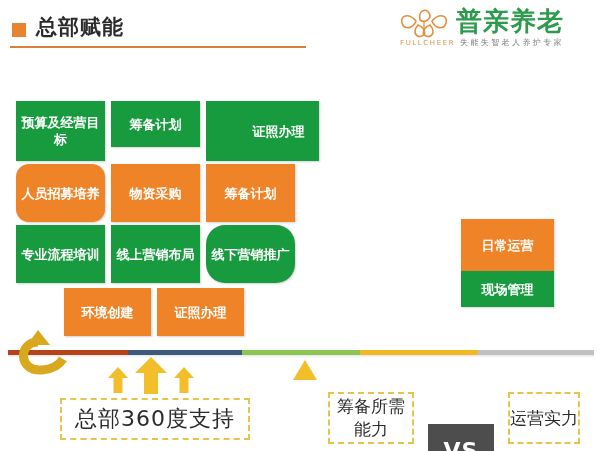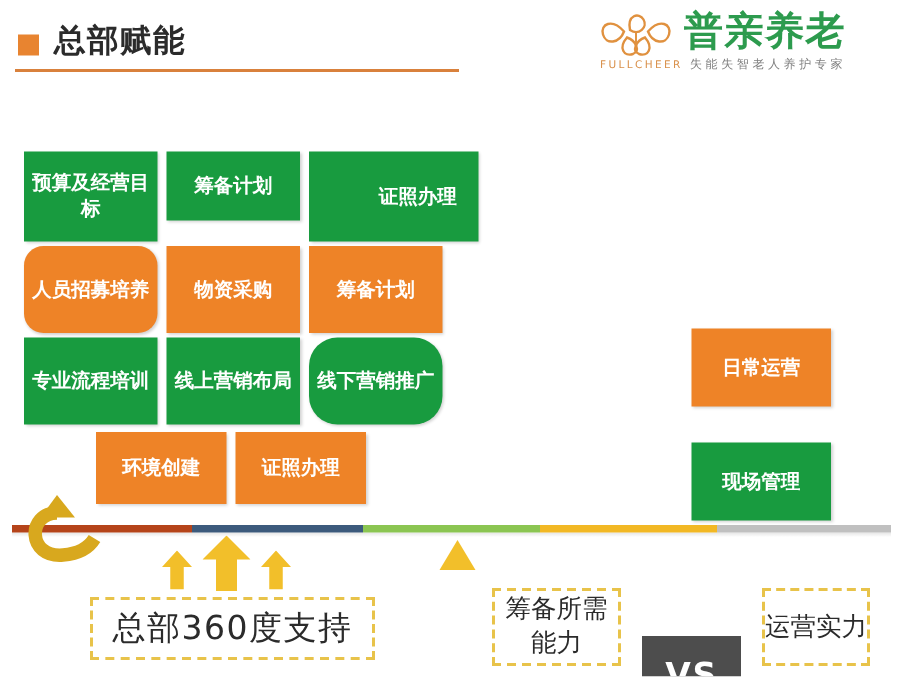--- a/index.html
+++ b/index.html
@@ -203,21 +203,21 @@
   <div class="box orange" style="left:206px; top:164px; width:89px;  height:58px;">筹备计划</div>
 
   <div class="box green" style="left:16px;  top:225px; width:89px;  height:58px;">专业流程培训</div>
   <div class="box green" style="left:111px; top:225px; width:89px;  height:58px;">线上营销布局</div>
   <div class="box green" style="left:206px; top:225px; width:89px;  height:58px;border-radius:19px;">线下营销推广</div>
 
   <div class="box orange" style="left:64px;  top:288px; width:87px;  height:48px;">环境创建</div>
   <div class="box orange" style="left:157px; top:288px; width:87px;  height:48px;">证照办理</div>
 
   <div class="box orange" style="left:461px; top:219px; width:93px;  height:52px;">日常运营</div>
-  <div class="box green" style="left:461px; top:295px; width:93px;  height:52px;">现场管理</div>
+  <div class="box green" style="left:461px; top:271px; width:93px;  height:36px;">现场管理</div>
 
   <div class="tl-shadow"></div>
   <div class="tl-seg" style="left:8px;   width:120px; background:#b5441a;"></div>
   <div class="tl-seg" style="left:128px; width:114px; background:#3c5a7c;"></div>
   <div class="tl-seg" style="left:242px; width:118px; background:#8bc552;"></div>
   <div class="tl-seg" style="left:360px; width:118px; background:#f2b824;"></div>
   <div class="tl-seg" style="left:478px; width:116px; background:#c0c0c0;"></div>
 
   <svg class="curve" viewBox="0 0 62 52">
     <path d="M30 14 C10 14, 10 44, 34 42 C46 41, 52 36, 55 31" fill="none" stroke="#d8a81e" stroke-width="9" stroke-linecap="butt"></path>

